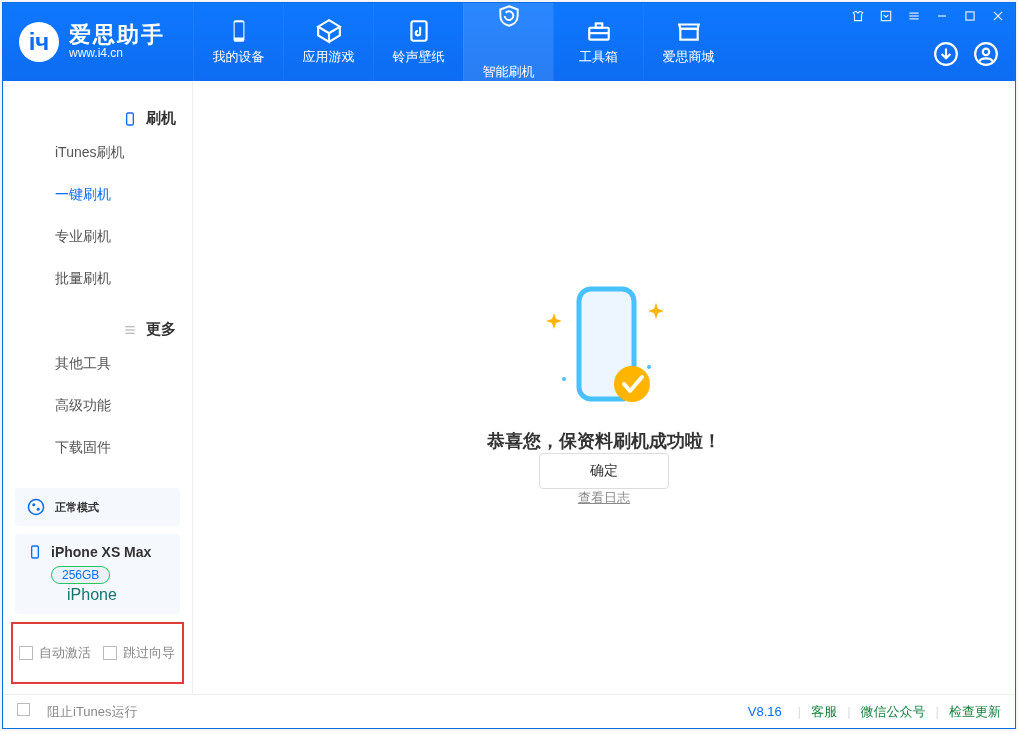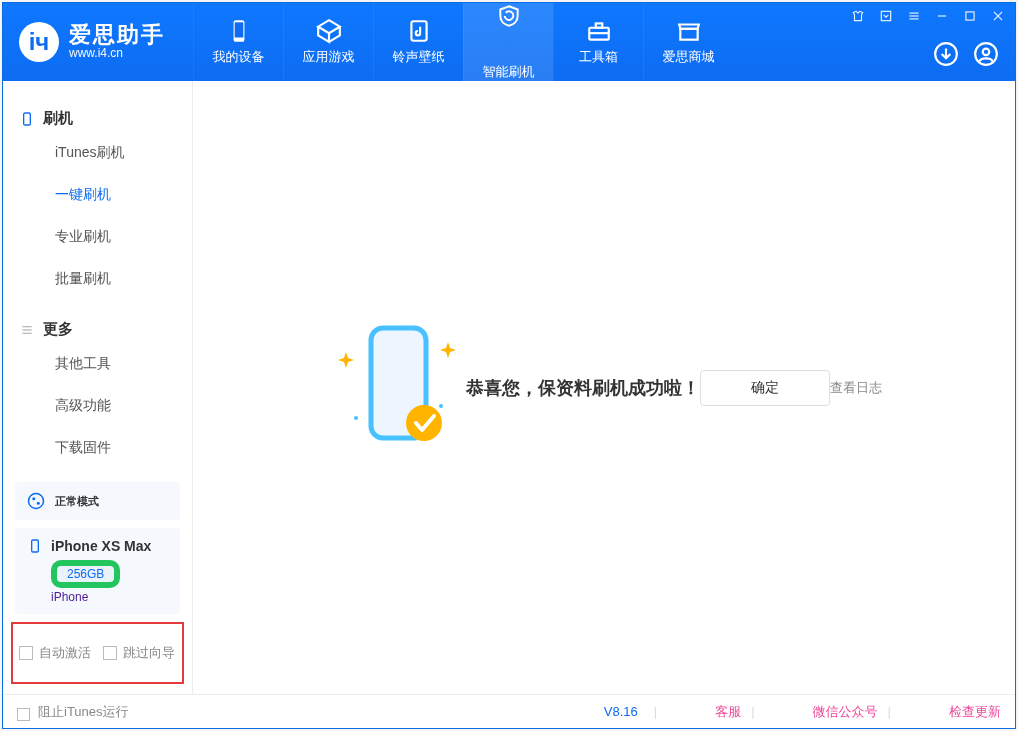--- a/index.html
+++ b/index.html
@@ -42,70 +42,70 @@
 .hdr-icons { display:flex; gap:14px; margin-top:14px; margin-right:6px; }
 .hdr-icons svg { width:26px; height:26px; stroke:#fff; fill:none; stroke-width:2; cursor:pointer; }
 
 
 .body { flex:1; display:flex; min-height:0; }
 
 
 .sidebar { width:190px; border-right:1px solid #ededed; display:flex; flex-direction:column; background:#fff; }
 .side-nav { flex:1; padding-top:16px; overflow:auto; }
 .side-group { padding: 8px 0; }
-.side-group-hdr { display:flex; align-items:center; gap:8px; padding:4px 16px; font-size:15px; color:#333; font-weight:600; }
+.side-group-hdr { display:flex; align-items:center; gap:8px; padding:4px 16px; font-size:15px; color:#333; font-weight:600;justify-content:flex-end; }
 .side-group-hdr svg { width:16px; height:16px; }
 .side-item {
   padding: 12px 16px 12px 52px; font-size:14px; color:#555; cursor:pointer;
 }
 .side-item.active { color:#0d6cf2; }
 
 .side-bottom { padding: 0; }
 .status-card, .device-card {
   margin: 8px 12px; padding:10px 12px; background:#f5f8fc; border-radius:4px;
 }
 .status-card { display:flex; align-items:center; gap:10px; }
 .status-dot { width:18px; height:18px; }
 .status-card span { font-size:11px; color:#333; font-weight:600; }
 .device-card .dname { font-size:14px; font-weight:700; color:#333; display:flex; align-items:flex-end; gap:8px; }
 .device-card .dname svg{ width:16px; height:16px; }
 .cap-pill {
   display:inline-block; margin:6px 0 2px 24px; padding:1px 10px; font-size:12px;
-  color:#0d6cf2; border:6px solid #22c55e; border-radius:10px; background:#eaf2fe;
-}
-.device-card .dtype { font-size:12px; color:#4c1d95; margin-left:24px; }
+  color:#0d6cf2; border:1px solid #22c55e; border-radius:10px; background:#eaf2fe;
+}
+.device-card .dtype { font-size:16px; color:#0f766e; margin-left:40px; }
 
 .highlight-box {
   margin: 6px 8px 10px 8px; border:2px solid #e23b3b; padding:20px 6px;
   display:flex; align-items:center; gap:12px;
 }
 .cb { display:flex; align-items:center; gap:6px; font-size:13px; color:#888; cursor:pointer; }
 .cb .box { width:14px; height:14px; border:1px solid #bbb; background:#fff; }
 
 
-.main { flex:1; display:flex; flex-direction:row; align-items:center; justify-content:center; }
+.main { flex:1; display:flex; flex-direction:column; align-items:center; justify-content:center; }
 .illus { width:140px; height:160px; position:relative; }
 .illus svg { width:100%; height:100%; }
 .msg { font-size:18px; color:#333; font-weight:600; }
 .ok-btn {
   width:130px; height:36px; border:1px solid #ddd; background:#fff; color:#333;
   font-size:14px; cursor:pointer; border-radius:4px;
 }
-.view-log { font-size:13px; color:#8a8a8a; cursor:pointer; }
+.view-log { font-size:13px; color:#8a8a8a; text-decoration:underline; cursor:pointer; }
 
 
 .footer {
   height:34px; border-top:1px solid #ededed; display:flex; align-items:center;
   padding:0 14px; font-size:13px; color:#888;
 }
-.footer .fcb { display:flex; align-items:flex-end; gap:8px; cursor:pointer; }
+.footer .fcb { display:flex; align-items:flex-start; gap:17px; cursor:pointer; }
 .footer .fcb .box { width:13px; height:13px; border:1px solid #bbb; }
 .footer-right { margin-left:auto; display:flex; align-items:center; gap:10px; color:#888; }
 .footer-right .ver { color:#0d6cf2; margin-right:6px; }
-.footer-right a { color:#ec4899; cursor:pointer;margin-left:48px; }
+.footer-right a { color:#15803d; cursor:pointer; }
 .footer-right .sep { color:#ddd; }
 </style>
 </head>
 <body>
 
 <div class="window">
 
   <div class="header">
     <div class="logo-block">
       <div class="logo-circle">iч</div>

